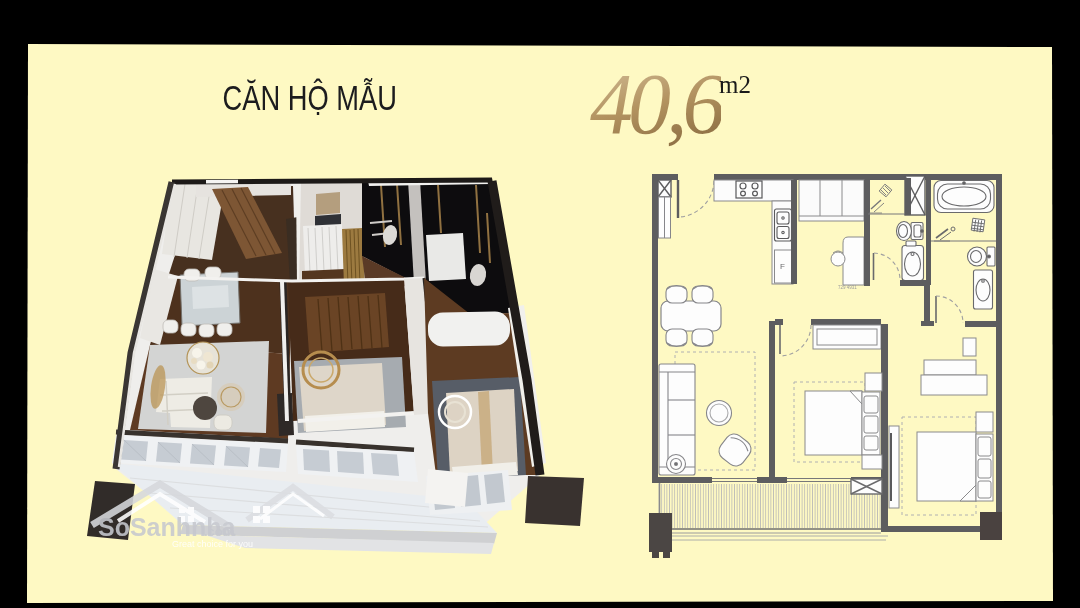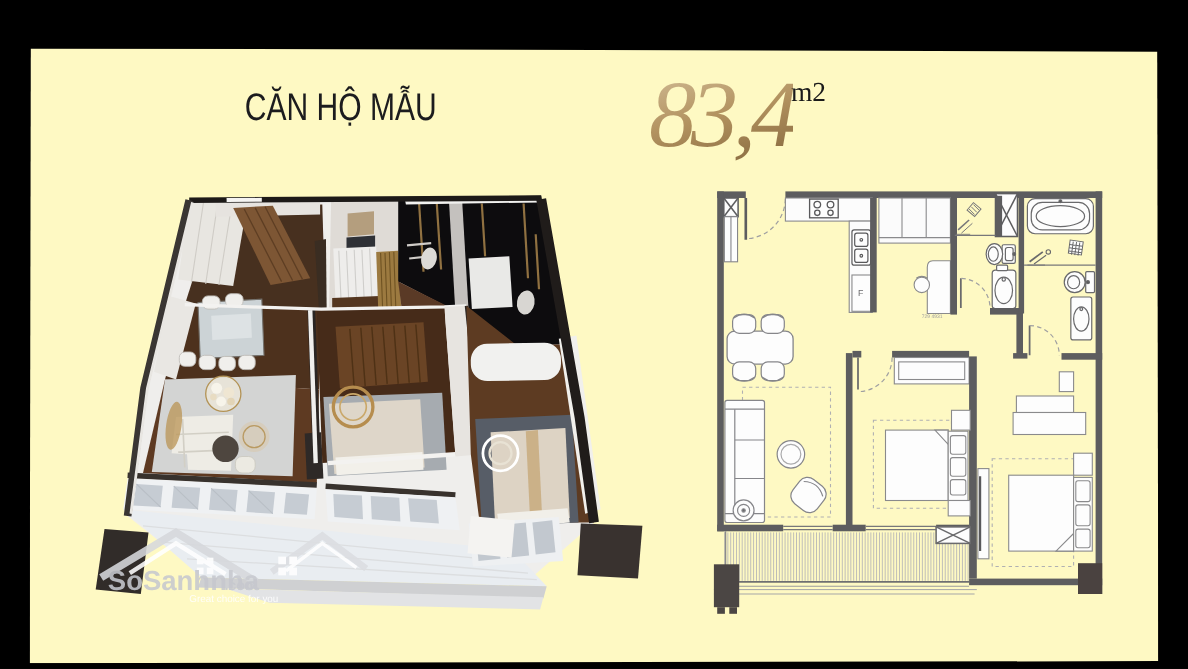--- a/index.html
+++ b/index.html
@@ -24,21 +24,21 @@
       font-size:25px;color:#1a1a1a;}
 </style>
 </head>
 <body>
 <div id="stage">
   <div id="paper">
 
     <div class="t1"><span>CĂN HỘ MẪU</span></div>
 
 
-    <div class="num">83,4</div>
+    <div class="num">40,6</div>
 
     <div class="m2">m2</div>
 
     <svg id="iso" width="510" height="420" viewBox="80 140 510 420" style="position:absolute;left:80px;top:140px;filter:blur(0.5px);">
 
       <polygon points="172,159 492,157 530,372 540,452 480,505 180,497 116,446 131,330" fill="#efeeec"></polygon>
 
       <polygon points="196,166 293,163 296,263 168,254" fill="#47301f"></polygon>
 
       <polygon points="172,160 225,161 212,237 162,231" fill="#e8e6e1"></polygon>

